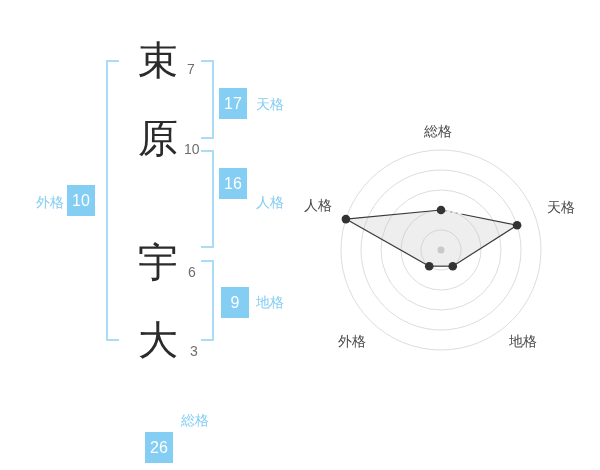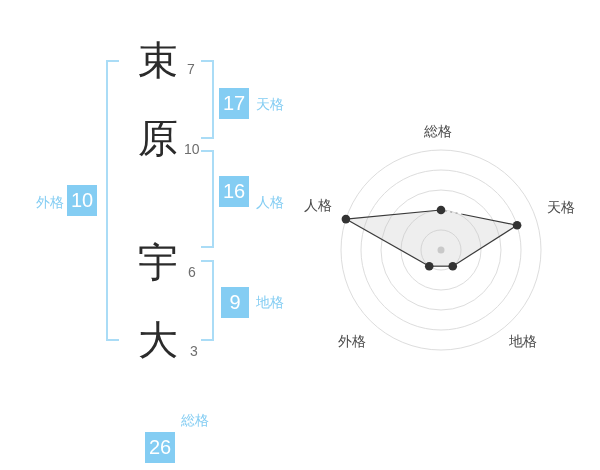--- a/index.html
+++ b/index.html
@@ -19,21 +19,21 @@
     border-left:2px solid #aadcf6;border-top:2px solid #aadcf6;border-bottom:2px solid #aadcf6;
     width:11px;
   }
   .bracket.right-open{
     border-right:2px solid #aadcf6;border-top:2px solid #aadcf6;border-bottom:2px solid #aadcf6;
     width:11px;
   }
   .badge{
     position:absolute;display:inline-block;box-sizing:border-box;
     min-width:28px;height:31px;line-height:31px;padding:0 4px;
-    background:#84cdf3;color:#ffffff;font-size:20px;text-align:center;
+    background:#84cdf3;color:#ffffff;font-size:16px;text-align:center;
   }
   .cat-label{
     position:absolute;font-size:14px;line-height:16px;color:#84cdf3;
   }
   .radar-label{
     position:absolute;font-size:14px;line-height:16px;color:#4a4a4a;
     transform:translate(-50%,-50%);white-space:nowrap;
   }
   svg.radar{position:absolute;left:320px;top:120px;}
 </style>
@@ -53,21 +53,21 @@
   <span class="strokes" style="left:190px;top:344px;">3</span>
 
   <div class="bracket left-open" style="left:106px;top:60px;height:277px;"></div>
   <div class="bracket right-open" style="left:201px;top:60px;height:75px;"></div>
   <div class="bracket right-open" style="left:201px;top:150px;height:94px;"></div>
   <div class="bracket right-open" style="left:201px;top:260px;height:77px;"></div>
 
   <span class="badge" style="left:219px;top:88px;">17</span>
   <span class="cat-label" style="left:256px;top:96px;">天格</span>
 
-  <span class="badge" style="left:219px;top:176px;">16</span>
+  <span class="badge" style="left:219px;top:168px;">16</span>
   <span class="cat-label" style="left:256px;top:194px;">人格</span>
 
   <span class="badge" style="left:221px;top:287px;">9</span>
   <span class="cat-label" style="left:256px;top:294px;">地格</span>
 
   <span class="cat-label" style="left:36px;top:194px;">外格</span>
   <span class="badge" style="left:67px;top:185px;">10</span>
 
   <span class="badge" style="left:145px;top:404px;margin-top:28px;">26</span>
   <span class="cat-label" style="left:181px;top:412px;">総格</span>

